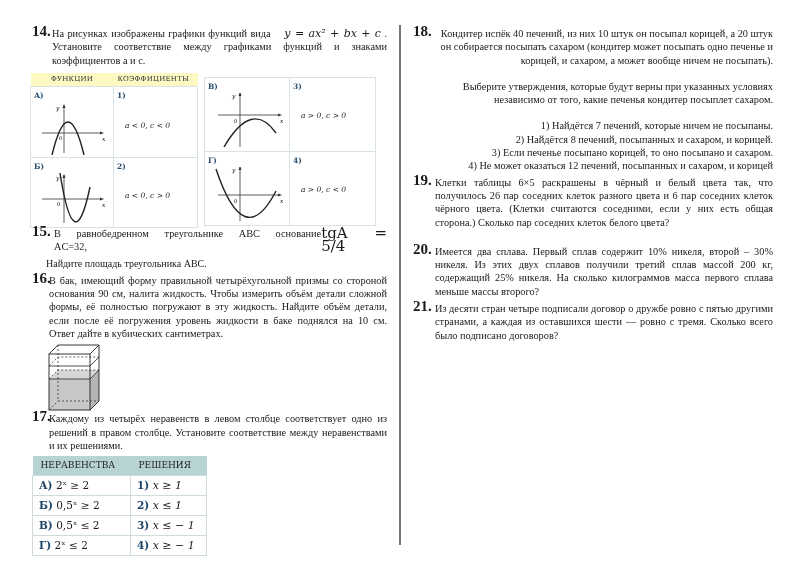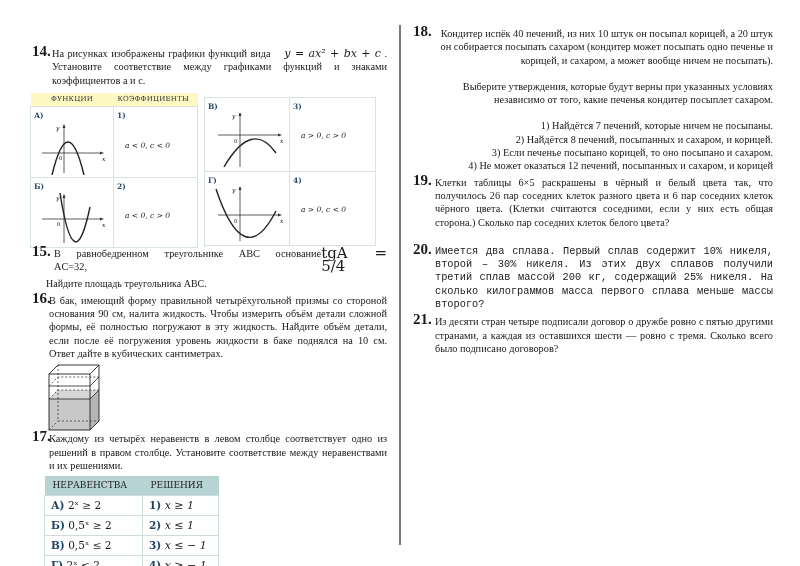--- a/index.html
+++ b/index.html
@@ -12,37 +12,37 @@
   .num { font-weight: bold; font-size: 15px; position: absolute; left: 0; top: -2px; }
   .task-body { padding-left: 17px; }
   .math { font-style: italic; font-family: "DejaVu Serif", serif; font-size: 11px; }
   .fig-tables { position: relative; height: 150px; margin-top: 6px; }
   .ftable { position: absolute; border-collapse: collapse; font-size: 7.5px; font-family: "DejaVu Serif", serif; }
   .ftable th { background: #fef9c3; color: #333; font-weight: normal; height: 14px; padding: 0 4px; text-align: left; font-size: 7px; letter-spacing: 0.2px; }
   .ftable td { border: 1px solid #d8e4e4; vertical-align: top; padding: 2px 3px; background: #fff; }
   .ftable .lbl { color: #274b6b; font-weight: bold; font-size: 7.5px; }
   .ftable .coef { font-style: italic; font-size: 7.5px; display: block; margin-top: 16px; margin-left: 8px; }
   .graph { display: block; }
-  .ineq-table { border-collapse: collapse; margin-left: 12px; margin-top: 4px; font-family: "DejaVu Serif", serif; }
+  .ineq-table { border-collapse: collapse; margin-left: 0px; margin-top: 4px; font-family: "DejaVu Serif", serif; }
   .ineq-table th { background: #b7d3d3; font-weight: normal; font-size: 9px; height: 19px; padding: 0 8px; color: #222; }
   .ineq-table td { border: 1px solid #cfdcdc; height: 20px; padding: 0 6px; font-size: 10.5px; }
   .ineq-table .lbl { color: #1e4466; font-weight: bold; }
   .list p { margin: 0; }
   .spacer { height: 13px; }
 </style>
 </head>
 <body>
 
 <div class="divider"></div>
 
 <div class="col-left">
 
   <div class="task">
     <span class="num">14.</span>
-    <div class="task-body" style="padding-left:20px;margin-top:20px;">
+    <div class="task-body" style="padding-left:20px;">
       <span>На рисунках изображены графики функций вида</span>
       &nbsp;&nbsp;&nbsp;<span class="math">y = ax² + bx + c</span>
       <span>. Установите соответствие между графиками функций и знаками коэффициентов a и c.</span>
     </div>
 
     <div class="fig-tables">
 
       <table class="ftable" style="left:-2px; top:0; width:168px;">
         <tbody>
             <tr>
@@ -213,20 +213,20 @@
     </div>
   </div>
 
   <div class="task" style="margin-top:3px;">
     <span class="num">19.</span>
     <div class="task-body" style="padding-left:22px;">Клетки таблицы 6×5 раскрашены в чёрный и белый цвета так, что получилось 26 пар соседних клеток разного цвета и 6 пар соседних клеток чёрного цвета. (Клетки считаются соседними, если у них есть общая сторона.) Сколько пар соседних клеток белого цвета?</div>
   </div>
 
   <div class="task" style="margin-top:16px;">
     <span class="num">20.</span>
-    <div class="task-body" style="padding-left:22px;font-family:Liberation Mono, monospace;">Имеется два сплава. Первый сплав содержит 10% никеля, второй – 30% никеля. Из этих двух сплавов получили третий сплав массой 200 кг, содержащий 25% никеля. На сколько килограммов масса первого сплава меньше массы второго?</div>
+    <div class="task-body" style="padding-left:22px;">Имеется два сплава. Первый сплав содержит 10% никеля, второй – 30% никеля. Из этих двух сплавов получили третий сплав массой 200 кг, содержащий 25% никеля. На сколько килограммов масса первого сплава меньше массы второго?</div>
   </div>
 
   <div class="task" style="margin-top:4px;">
     <span class="num">21.</span>
     <div class="task-body" style="padding-left:22px;">Из десяти стран четыре подписали договор о дружбе ровно с пятью другими странами, а каждая из оставшихся шести — ровно с тремя. Сколько всего было подписано договоров?</div>
   </div>
 </div>
 
 </body></html>

